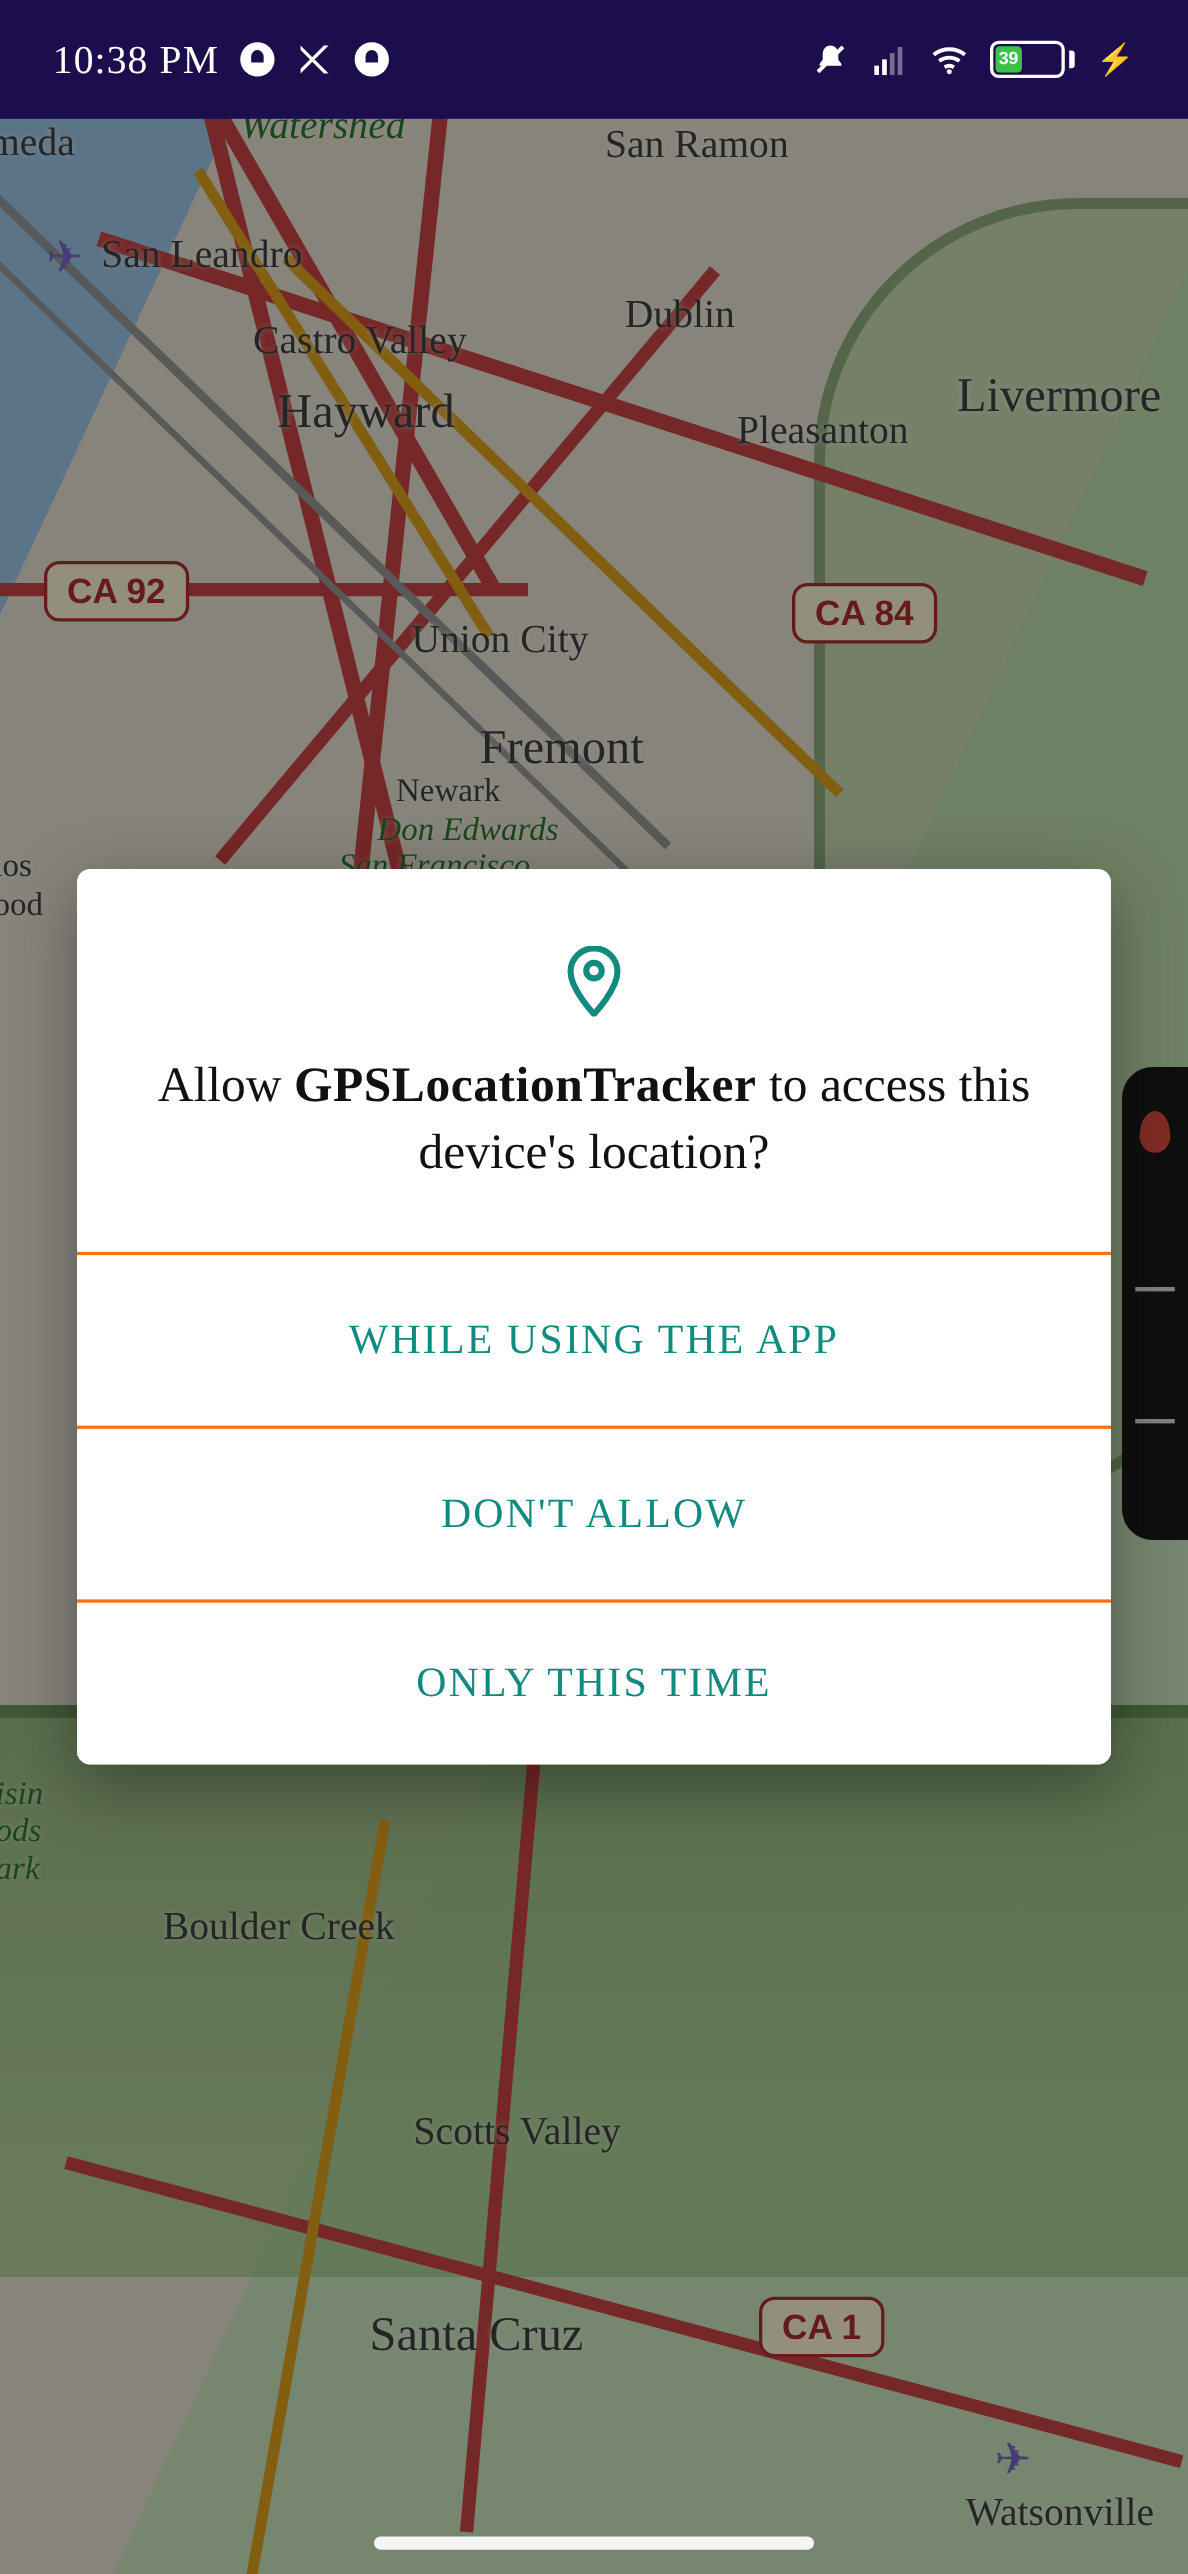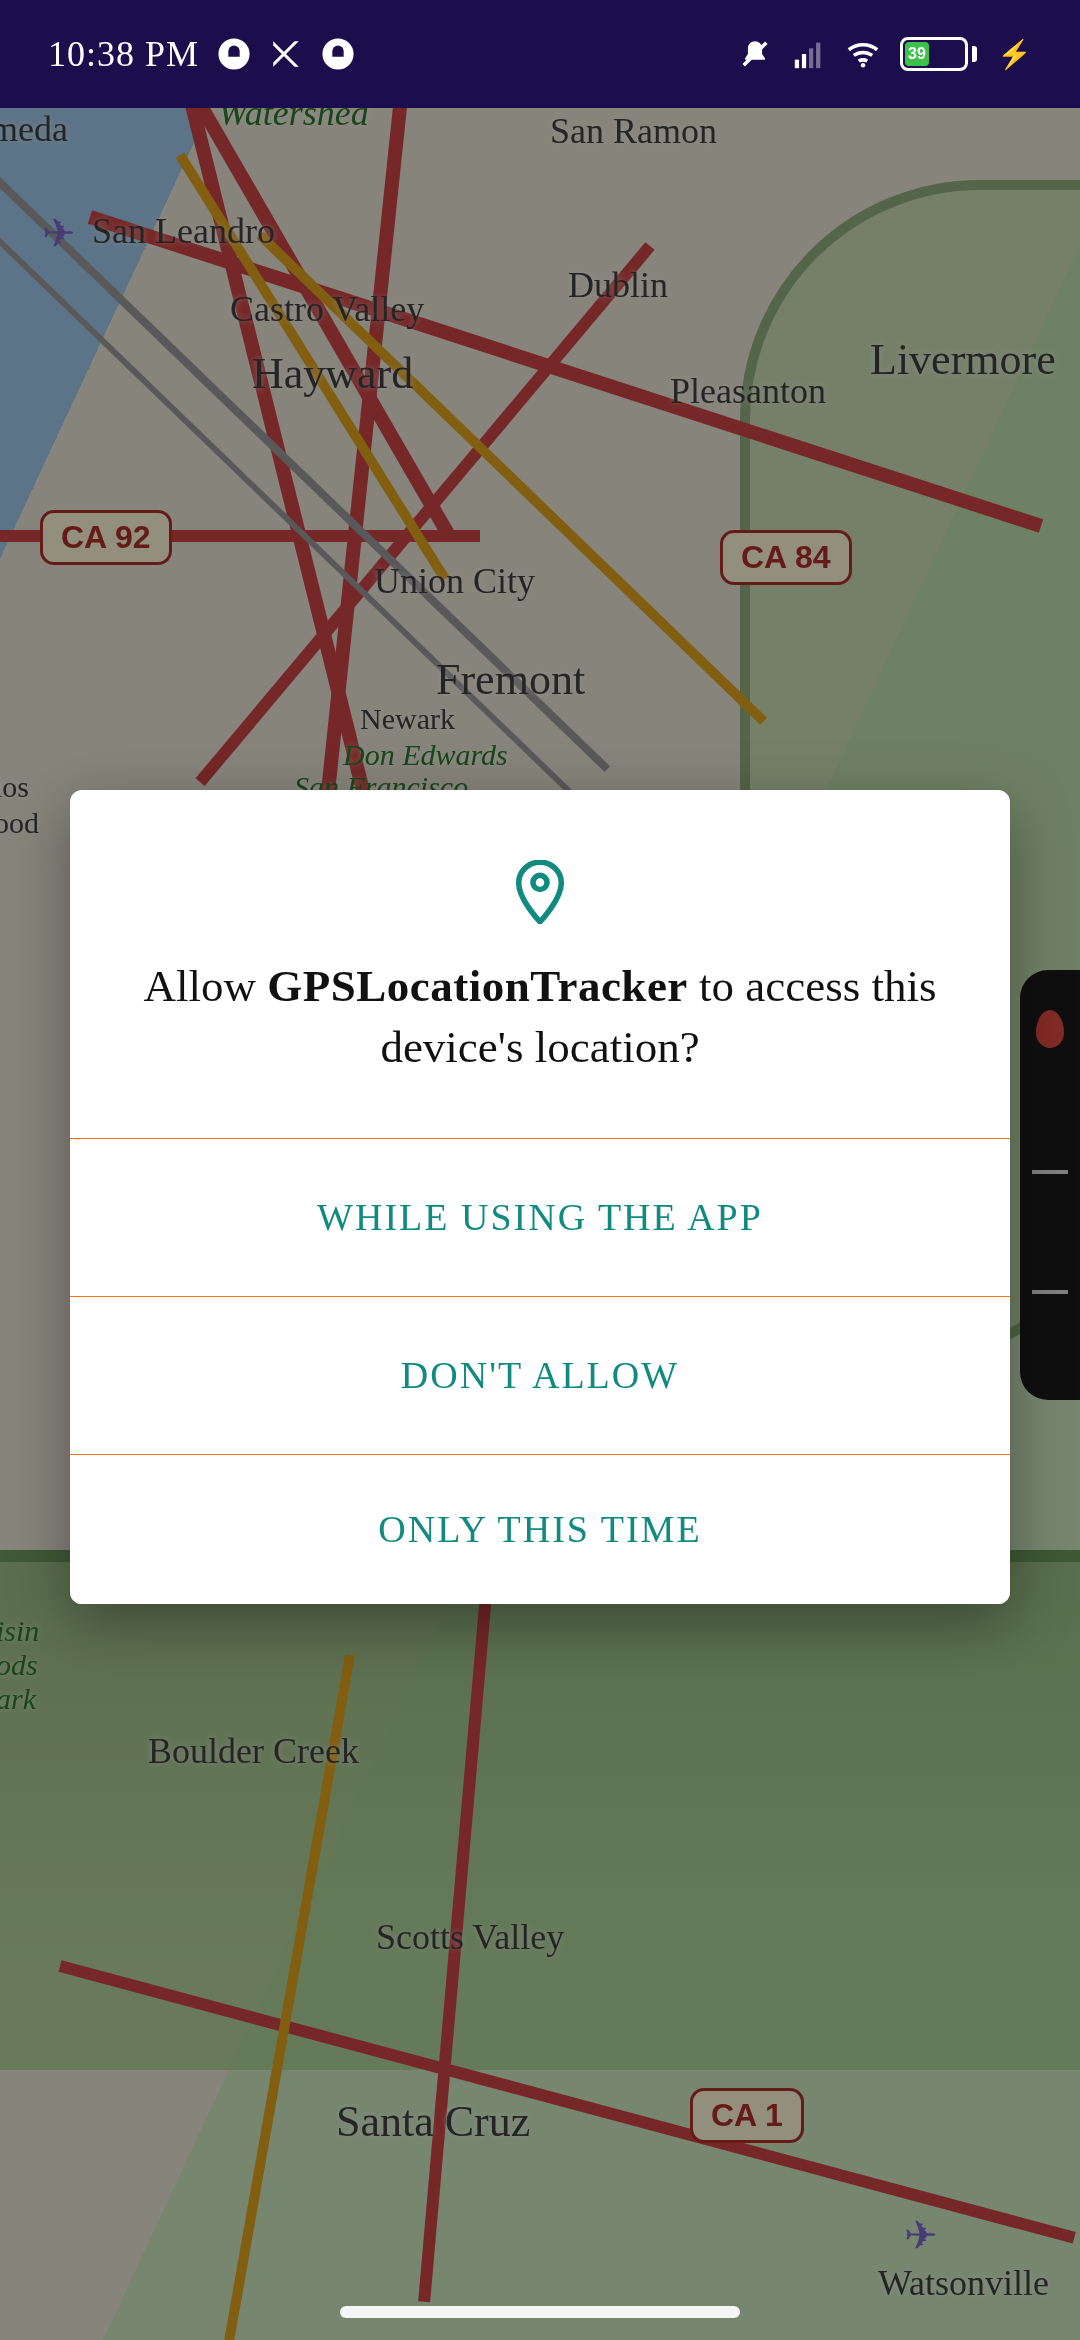--- a/index.html
+++ b/index.html
@@ -94,21 +94,21 @@
   }
   .dlg-head { padding:70px 56px 60px; text-align:center; }
   .dlg-icon { display:flex; justify-content:center; margin-bottom:32px; }
   .dlg-icon svg { width:52px; height:64px; }
   .dlg-title {
     font-size:45px; line-height:1.35; color:#111;
     font-family:"Comic Sans MS","Segoe Script",cursive;
   }
   .dlg-title .app { font-weight:700; letter-spacing:.5px; }
   .dlg-btn {
-    border-top:1px solid #f97316;
+    border-top:3px solid #f97316;
     height:158px; display:flex; align-items:center; justify-content:center;
     font-size:38px; letter-spacing:2px; color:#118a80; font-weight:500;
     font-family:"Comic Sans MS","Segoe Script",cursive;
     cursor:pointer; user-select:none; text-transform:uppercase;
     background:#fff;
   }
   .dlg-btn:last-child { height:150px; }
 
   
   .nav-pill {
@@ -148,21 +148,21 @@
   <span class="city" style="left:92px;  top:210px;">San Leandro</span>
   <span class="city" style="left:568px; top:264px;">Dublin</span>
   <span class="city" style="left:230px; top:288px;">Castro Valley</span>
   <span class="city big" style="left:870px; top:318px;margin-top:16px;">Livermore</span>
   <span class="city big" style="left:252px; top:348px;">Hayward</span>
   <span class="city" style="left:670px; top:370px;">Pleasanton</span>
   <span class="city" style="left:374px; top:560px;">Union City</span>
   <span class="city big" style="left:436px; top:654px;">Fremont</span>
   <span class="city sm" style="left:360px; top:702px;">Newark</span>
   <span class="city green sm" style="left:308px; top:738px;margin-left:35px;">Don Edwards</span>
-  <span class="city green sm" style="left:294px; top:770px;">San Francisco</span>
+  <span class="city green sm" style="left:308px; top:770px;">San Francisco</span>
   <span class="city sm" style="left:-6px;  top:770px;">los</span>
   <span class="city sm" style="left:-6px;  top:806px;">ood</span>
   <span class="city green sm" style="left:-4px; top:1614px;">isin</span>
   <span class="city green sm" style="left:-4px; top:1648px;">ods</span>
   <span class="city green sm" style="left:-4px; top:1682px;">ark</span>
   <span class="city" style="left:148px; top:1730px;">Boulder Creek</span>
   <span class="city" style="left:376px; top:1916px;">Scotts Valley</span>
   <span class="city big" style="left:336px; top:2096px;">Santa Cruz</span>
   <span class="city" style="left:878px; top:2262px;">Watsonville</span>
 

